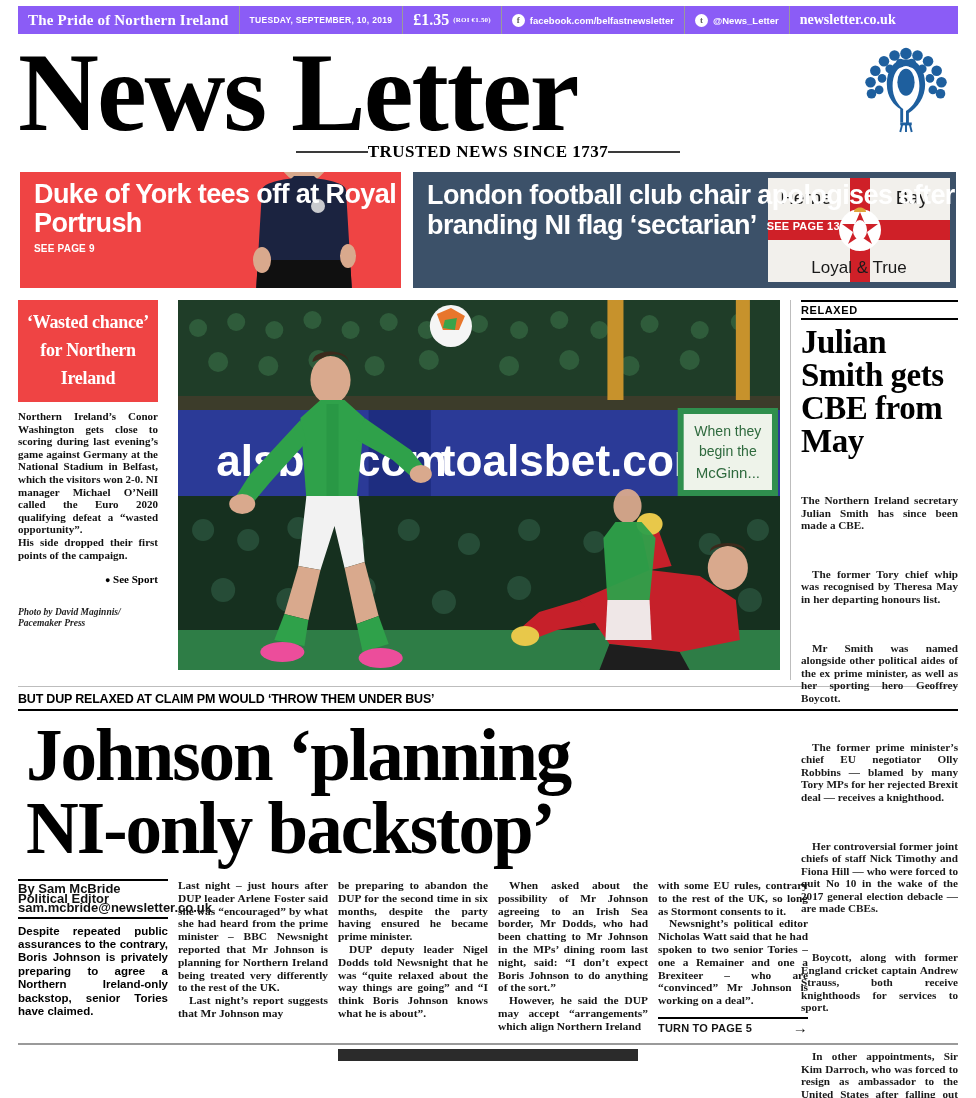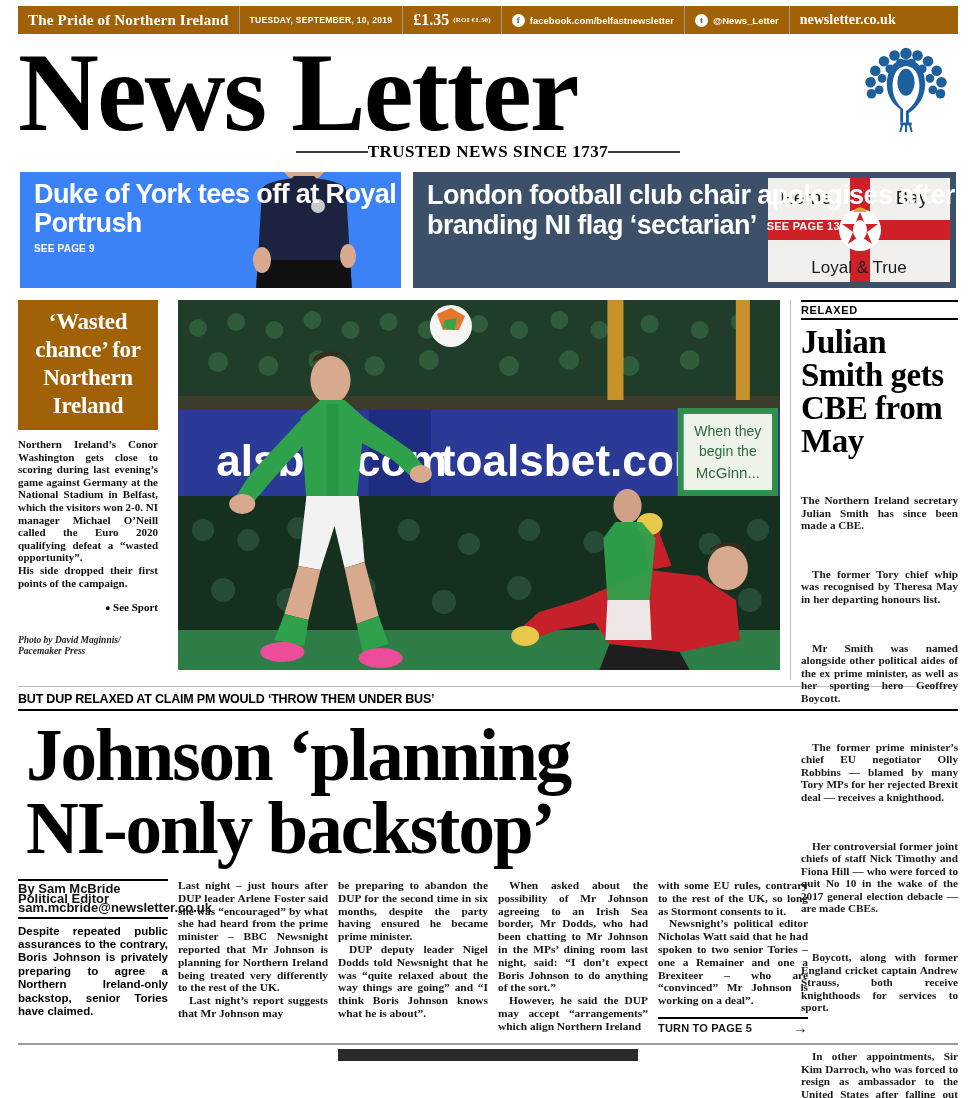--- a/index.html
+++ b/index.html
@@ -10,21 +10,21 @@
     overflow: hidden;
     position: relative;
   }
 
   
   .topbar {
     display: flex;
     align-items: stretch;
     height: 28px;
     margin: 6px 18px 0 18px;
-    background: #a16207;
+    background: #8b5cf6;
     color: #ffffff;
   }
   .topbar-cell {
     display: flex; align-items: center; justify-content: center;
     padding: 0 10px;
     border-right: 1px solid #9a9a9a;
     white-space: nowrap;
   }
   .topbar-cell:last-child { border-right: none; }
   .tb-pride {
@@ -84,21 +84,21 @@
   .teasers {
     display: flex; gap: 8px;
     margin: 22px 18px 0 18px;
     height: 120px;
   }
   .teaser {
     position: relative; overflow: hidden;
     flex: 1;
     border: 2px solid #ffffff;
   }
-  .teaser-a { background: #3b82f6; flex: 0 0 385px; }
+  .teaser-a { background: #ef4444; flex: 0 0 385px; }
   .teaser-b { background: #3c5169; }
   .teaser-head {
     position: relative; z-index: 3;
     color: #ffffff;
     font-family: "Liberation Sans", sans-serif;
     font-weight: bold;
     letter-spacing: -.6px;
     padding: 8px 0 0 14px;
   }
   .teaser-a .teaser-head { font-size: 27px; line-height: 29px; }
@@ -127,26 +127,26 @@
   .midsection {
     display: flex;
     margin: 10px 18px 0 18px;
     height: 380px;
   }
   .col-left { width: 150px; flex: 0 0 150px; padding-right: 10px; }
   .col-photo { flex: 1; padding: 0 10px; }
   .col-right { width: 168px; flex: 0 0 168px; padding-left: 10px; border-left: 1px solid #bdbdbd;}
 
   .wasted-box {
-    background: #a16207; color: #ffffff;
+    background: #ef4444; color: #ffffff;
     padding: 8px 6px 10px 6px;
     text-align: center;
     font-family: "Liberation Serif", serif;
     font-weight: bold;
-    font-size: 23px; line-height: 28px;
+    font-size: 18px; line-height: 28px;
     letter-spacing: -.3px;
   }
   .left-body {
     margin-top: 8px;
     font-family: "Liberation Serif", serif;
     font-weight: bold;
     font-size: 11px; line-height: 12.6px;
     text-align: justify;
     color: #111111;
   }

